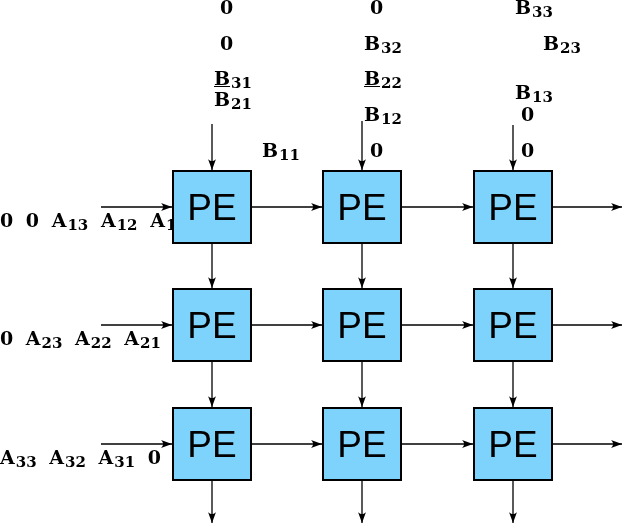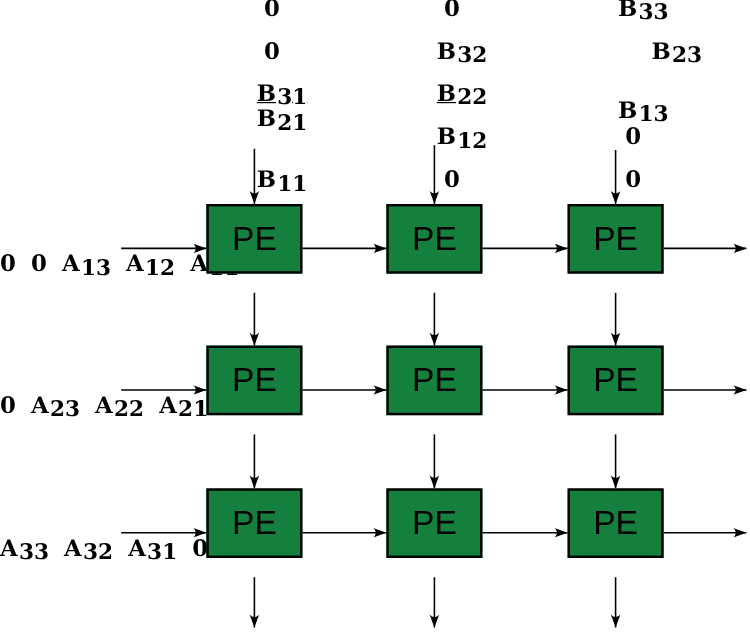--- a/index.html
+++ b/index.html
@@ -14,28 +14,28 @@
   }
   .arrows {
     position: absolute;
     left: 0; top: 0;
     width: 625px; height: 527px;
   }
   .pe {
     position: absolute;
     box-sizing: border-box;
     width: 80px;
-    height: 58px;
+    height: 74px;
     border: 2px solid #000;
-    background: #15803d;
+    background: #7dd3fc;
     display: flex;
     align-items: center;
     justify-content: center;
     font-family: "Liberation Sans", "DejaVu Sans", sans-serif;
-    font-size: 28px;
+    font-size: 37px;
     line-height: 1;
     color: #000;
   }
   .blabel {
     position: absolute;
     font-weight: bold;
     font-size: 19px;
     line-height: 14px;
     white-space: nowrap;
   }
@@ -45,21 +45,21 @@
     left: 0;
     width: 166px;
     text-align: right;
     font-weight: bold;
     font-size: 19px;
     line-height: 14px;
     word-spacing: 6px;
     white-space: nowrap;
   }
   sub {
-    font-size: 18px;
+    font-size: 15px;
     line-height: 0;
     vertical-align: -3px;
     margin-left: 1px;
   }
 </style>
 </head>
 <body>
 
 <div class="canvas">
 
@@ -100,21 +100,21 @@
 
     <line x1="212" y1="481" x2="212" y2="523" stroke="#000" stroke-width="1.3" marker-end="url(#ah)"></line>
     <line x1="362" y1="481" x2="362" y2="523" stroke="#000" stroke-width="1.3" marker-end="url(#ah)"></line>
     <line x1="513" y1="481" x2="513" y2="523" stroke="#000" stroke-width="1.3" marker-end="url(#ah)"></line>
   </svg>
 
   <div class="blabel zero" style="left:214px; top:0px;">0</div>
   <div class="blabel zero" style="left:214px; top:36px;">0</div>
   <div class="blabel" style="left:214px; top:71px;text-decoration:underline;">B<sub>31</sub></div>
   <div class="blabel" style="left:214px; top:92px;">B<sub>21</sub></div>
-  <div class="blabel" style="left:214px; top:143px;">B<sub>11</sub></div>
+  <div class="blabel" style="left:214px; top:143px;padding-left:48px;">B<sub>11</sub></div>
 
   <div class="blabel zero" style="left:364px; top:0px;">0</div>
   <div class="blabel" style="left:364px; top:36px;text-align:right;">B<sub>32</sub></div>
   <div class="blabel" style="left:364px; top:71px;text-decoration:underline;">B<sub>22</sub></div>
   <div class="blabel" style="left:364px; top:107px;text-align:right;">B<sub>12</sub></div>
   <div class="blabel zero" style="left:364px; top:143px;">0</div>
 
   <div class="blabel" style="left:515px; top:0px;">B<sub>33</sub></div>
   <div class="blabel" style="left:515px; top:36px;margin-left:28px;">B<sub>23</sub></div>
   <div class="blabel" style="left:515px; top:85px;">B<sub>13</sub></div>

